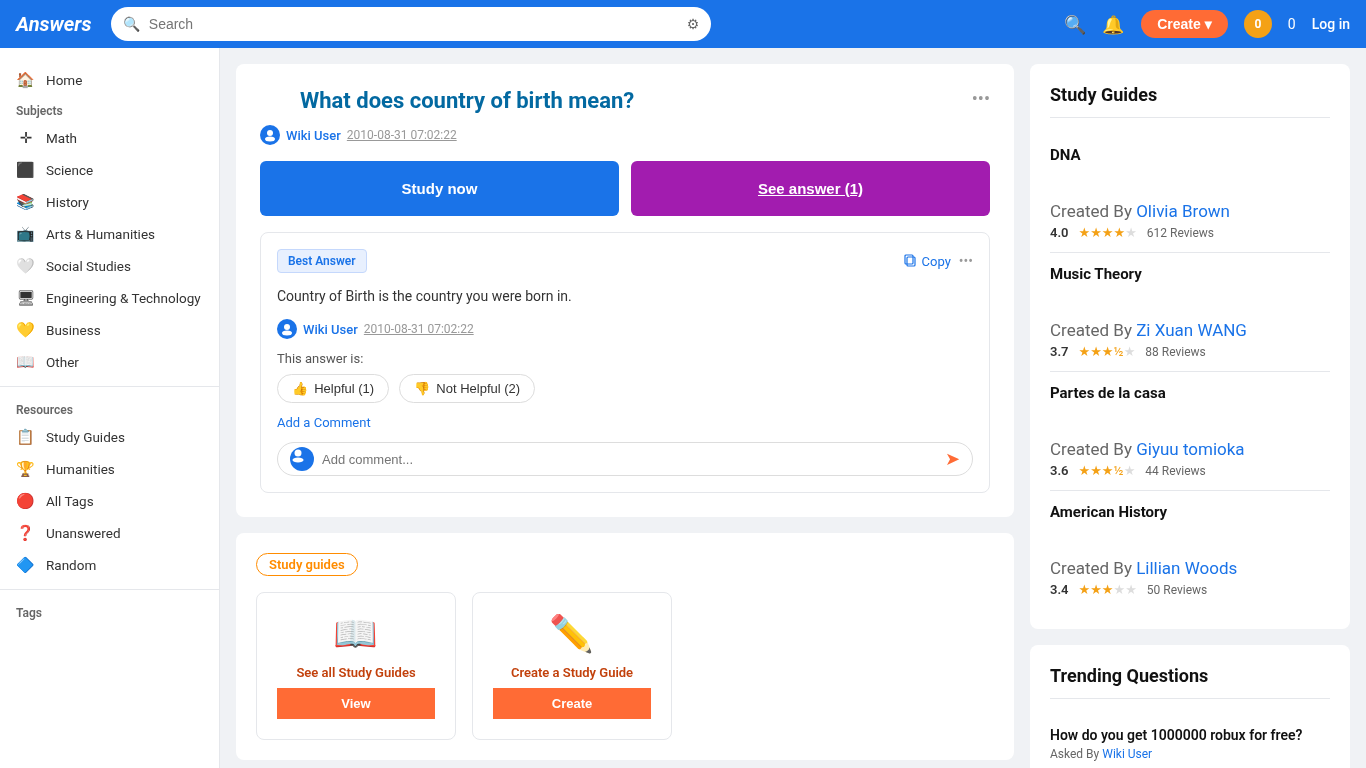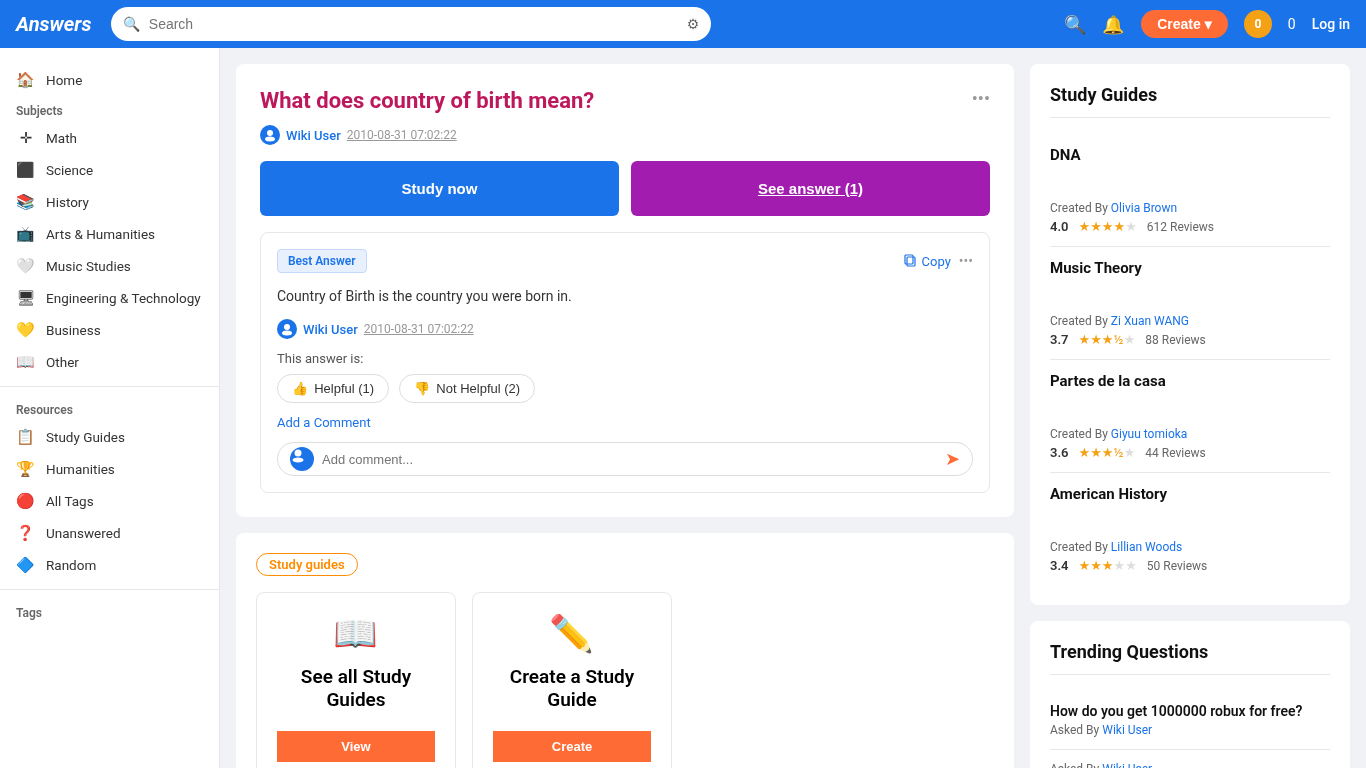--- a/index.html
+++ b/index.html
@@ -31,21 +31,21 @@
     .sidebar-item .item-label { }
     .sidebar-tag { padding: 4px 16px 4px 24px; font-size: 13px; color: #555; cursor: pointer; }
     .sidebar-divider { height: 1px; background: #e5e7eb; margin: 8px 0; }
 
     
     .main-content { margin-left: 220px; flex: 1; padding: 16px; display: flex; gap: 16px; }
 
     
     .question-card { background: white; border-radius: 8px; padding: 24px; flex: 1; min-width: 0; }
     .question-header { display: flex; justify-content: space-between; align-items: flex-start; margin-bottom: 12px; }
-    .question-title { font-size: 22px; font-weight: 700; color: #be185d; flex: 1; }
+    .question-title { font-size: 22px; font-weight: 700; color: #0369a1; flex: 1; margin-left: 40px; }
     .more-icon { color: #999; cursor: pointer; font-size: 18px; }
     .question-meta { display: flex; align-items: center; gap: 6px; margin-bottom: 16px; }
     .wiki-avatar { width: 20px; height: 20px; background: #1a73e8; border-radius: 50%; display: flex; align-items: center; justify-content: center; }
     .wiki-user { color: #1a73e8; font-size: 13px; font-weight: 500; }
     .question-date { color: #999; font-size: 12px; text-decoration: underline; }
     .action-buttons { display: flex; gap: 12px; margin-bottom: 0; }
     .btn-study { background: #1a73e8; color: white; border: none; border-radius: 6px; padding: 19px 0; font-size: 15px; font-weight: 600; cursor: pointer; flex: 1; }
     .btn-see-answer { background: #a21caf; color: white; border: none; border-radius: 6px; padding: 10px 0; font-size: 15px; font-weight: 600; cursor: pointer; flex: 1; text-decoration: underline; }
 
     
@@ -66,31 +66,31 @@
     .comment-avatar { width: 24px; height: 24px; background: #1a73e8; border-radius: 50%; }
     .comment-input { border: none; outline: none; flex: 1; font-size: 13px; color: #999; }
     .send-btn { color: #ff6b35; font-size: 18px; cursor: pointer; background: none; border: none; }
 
     
     .study-guides-card { background: white; border-radius: 8px; padding: 20px; margin-top: 16px; }
     .study-guides-tag { color: #ff8c00; font-size: 13px; font-weight: 600; border: 1px solid #ff8c00; border-radius: 12px; padding: 3px 12px; display: inline-block; margin-bottom: 16px; }
     .study-guides-grid { display: flex; gap: 16px; }
     .study-guide-box { border: 1px solid #e5e7eb; border-radius: 8px; flex: 1; padding: 20px; display: flex; flex-direction: column; align-items: center; text-align: center; max-width: 200px; }
     .study-guide-icon { font-size: 36px; margin-bottom: 10px; }
-    .study-guide-title { font-size: 19px; font-weight: 600; color: #000000; margin-bottom: 20px; }
+    .study-guide-title { font-size: 13px; font-weight: 600; color: #c2410c; margin-bottom: 8px; }
     .btn-view { background: #ff6b35; color: white; border: none; border-radius: 0; padding: 8px 24px; font-size: 13px; font-weight: 600; cursor: pointer; width: 100%; }
 
     
     .right-sidebar { width: 320px; flex-shrink: 0; }
     .right-card { background: white; border-radius: 8px; padding: 20px; margin-bottom: 16px; }
     .right-card-title { font-size: 18px; font-weight: 700; color: #111; margin-bottom: 16px; padding-bottom: 12px; border-bottom: 1px solid #e5e7eb; }
     .study-guide-item { padding: 12px 0; border-bottom: 1px solid #e5e7eb; }
     .study-guide-item:last-child { border-bottom: none; }
     .sg-name { font-size: 15px; font-weight: 700; color: #111; margin-bottom: 4px; }
-    .sg-creator { font-size: 12px; color: #666; margin-bottom: 4px; margin-top: 37px; }
+    .sg-creator { font-size: 17px; color: #666; margin-bottom: 4px; margin-top: 37px; }
     .sg-creator span { color: #1a73e8; }
     .sg-rating-row { display: flex; align-items: flex-end; gap: 10px; font-size: 13px; }
     .sg-rating { font-weight: 600; color: #333; }
     .stars { color: #f4a116; font-size: 13px; }
     .star-empty { color: #ddd; }
     .sg-reviews { color: #666; font-size: 12px; }
     .trending-item { padding: 12px 0; border-bottom: 1px solid #e5e7eb; }
     .trending-item:last-child { border-bottom: none; }
     .trending-q { font-size: 14px; font-weight: 600; color: #111; margin-bottom: 4px; cursor: pointer; }
     .trending-meta { font-size: 12px; color: #666; }
@@ -140,21 +140,21 @@
     <div class="sidebar-item">
       <span class="item-icon">📚</span>
       <span class="item-label">History</span>
     </div>
     <div class="sidebar-item">
       <span class="item-icon">📺</span>
       <span class="item-label">Arts &amp; Humanities</span>
     </div>
     <div class="sidebar-item">
       <span class="item-icon">🤍</span>
-      <span class="item-label">Music Studies</span>
+      <span class="item-label">Social Studies</span>
     </div>
     <div class="sidebar-item">
       <span class="item-icon">🖥</span>
       <span class="item-label">Engineering &amp; Technology</span>
     </div>
     <div class="sidebar-item">
       <span class="item-icon">💛</span>
       <span class="item-label">Business</span>
     </div>
     <div class="sidebar-item">

